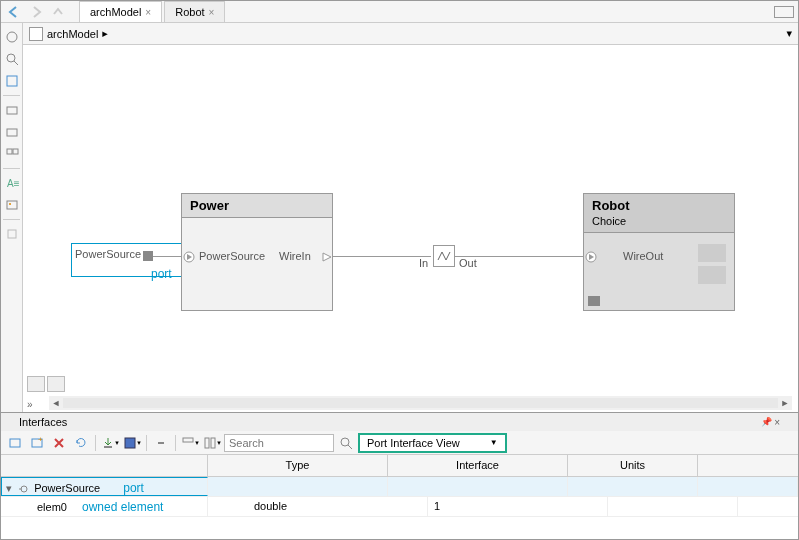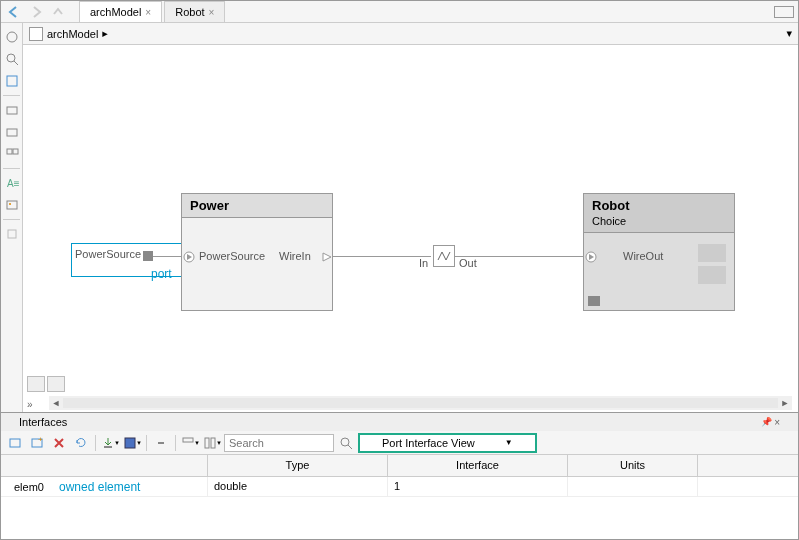--- a/index.html
+++ b/index.html
@@ -48,21 +48,21 @@
 .h-scroll-track { flex: 1; height: 10px; background: #e8e8e8; }
 
 .interfaces-panel { border-top: 1px solid #999; }
 .panel-header { height: 18px; background: #eee; padding: 2px 18px; font-size: 11px; display: flex; align-items: center; }
 .panel-pin { margin-left: auto; display: flex; gap: 2px; }
 
 .panel-toolbar { height: 24px; background: #f5f5f5; border-bottom: 1px solid #ccc; display: flex; align-items: center; padding: 0 4px; gap: 2px; }
 .pt-btn { width: 20px; height: 20px; display: flex; align-items: center; justify-content: center; cursor: pointer; border: 1px solid transparent; }
 .pt-sep { width: 1px; height: 16px; background: #ccc; margin: 0 2px; }
 .search-box { width: 110px; height: 18px; border: 1px solid #bbb; padding: 0 4px; font-size: 11px; }
-.view-dropdown { height: 20px; border: 2px solid #1fab8a; padding: 0 22px; display: flex; align-items: center; gap: 30px; font-size: 11px; background: #fff; cursor: pointer; }
+.view-dropdown { height: 20px; border: 2px solid #1fab8a; padding: 0 7px; display: flex; align-items: center; gap: 30px; font-size: 11px; background: #fff; cursor: pointer; }
 
 .grid-header { display: flex; background: #f5f5f5; border-bottom: 1px solid #ccc; height: 22px; }
 .grid-header div { border-right: 1px solid #ccc; padding: 4px 6px; text-align: center; font-size: 11px; }
 .col-name { width: 207px; text-align: left !important; }
 .col-type { width: 180px; }
 .col-dim { width: 180px; }
 .col-units { width: 130px; }
 .col-complex { flex: 1; }
 
 .grid-row { display: flex; height: 20px; border-bottom: 1px solid #eee; }
@@ -307,23 +307,38 @@
     </div>
   </div>
 
   <div class="grid-header">
     <div class="col-name"></div>
     <div class="col-type">Type</div>
     <div class="col-dim">Interface</div>
     <div class="col-units">Units</div>
   </div>
 
+  <div class="grid-row sel">
+    <div class="col-name row-highlight" style="padding-left:4px;">
+      <span class="tree-toggle">▾</span>
+      <svg class="tree-icon" width="10" height="10">
+          <circle cx="5" cy="5" r="3" fill="none" stroke="#888"></circle>
+          <line x1="0" y1="5" x2="3" y2="5" stroke="#888"></line>
+        </svg>
+      <span>PowerSource</span>
+      <span class="annotation" style="position:static; margin-left:20px;">port</span>
+    </div>
+    <div class="col-type"></div>
+    <div class="col-dim"></div>
+    <div class="col-units"></div>
+    <div class="col-complex"></div>
+  </div>
 
   <div class="grid-row">
-    <div class="col-name" style="padding-left:13px;">
+    <div class="col-name" style="padding-left:36px;">
       <span>elem0</span>
       <span class="annotation" style="position:static; margin-left:12px;">owned element</span>
     </div>
-    <div class="col-type" style="text-align:left;">double</div>
+    <div class="col-type" style="text-align:left;margin-left:40px;">double</div>
     <div class="col-dim" style="text-align:left;">1</div>
     <div class="col-units"></div>
   </div>
 </div>
 
 </body></html>

